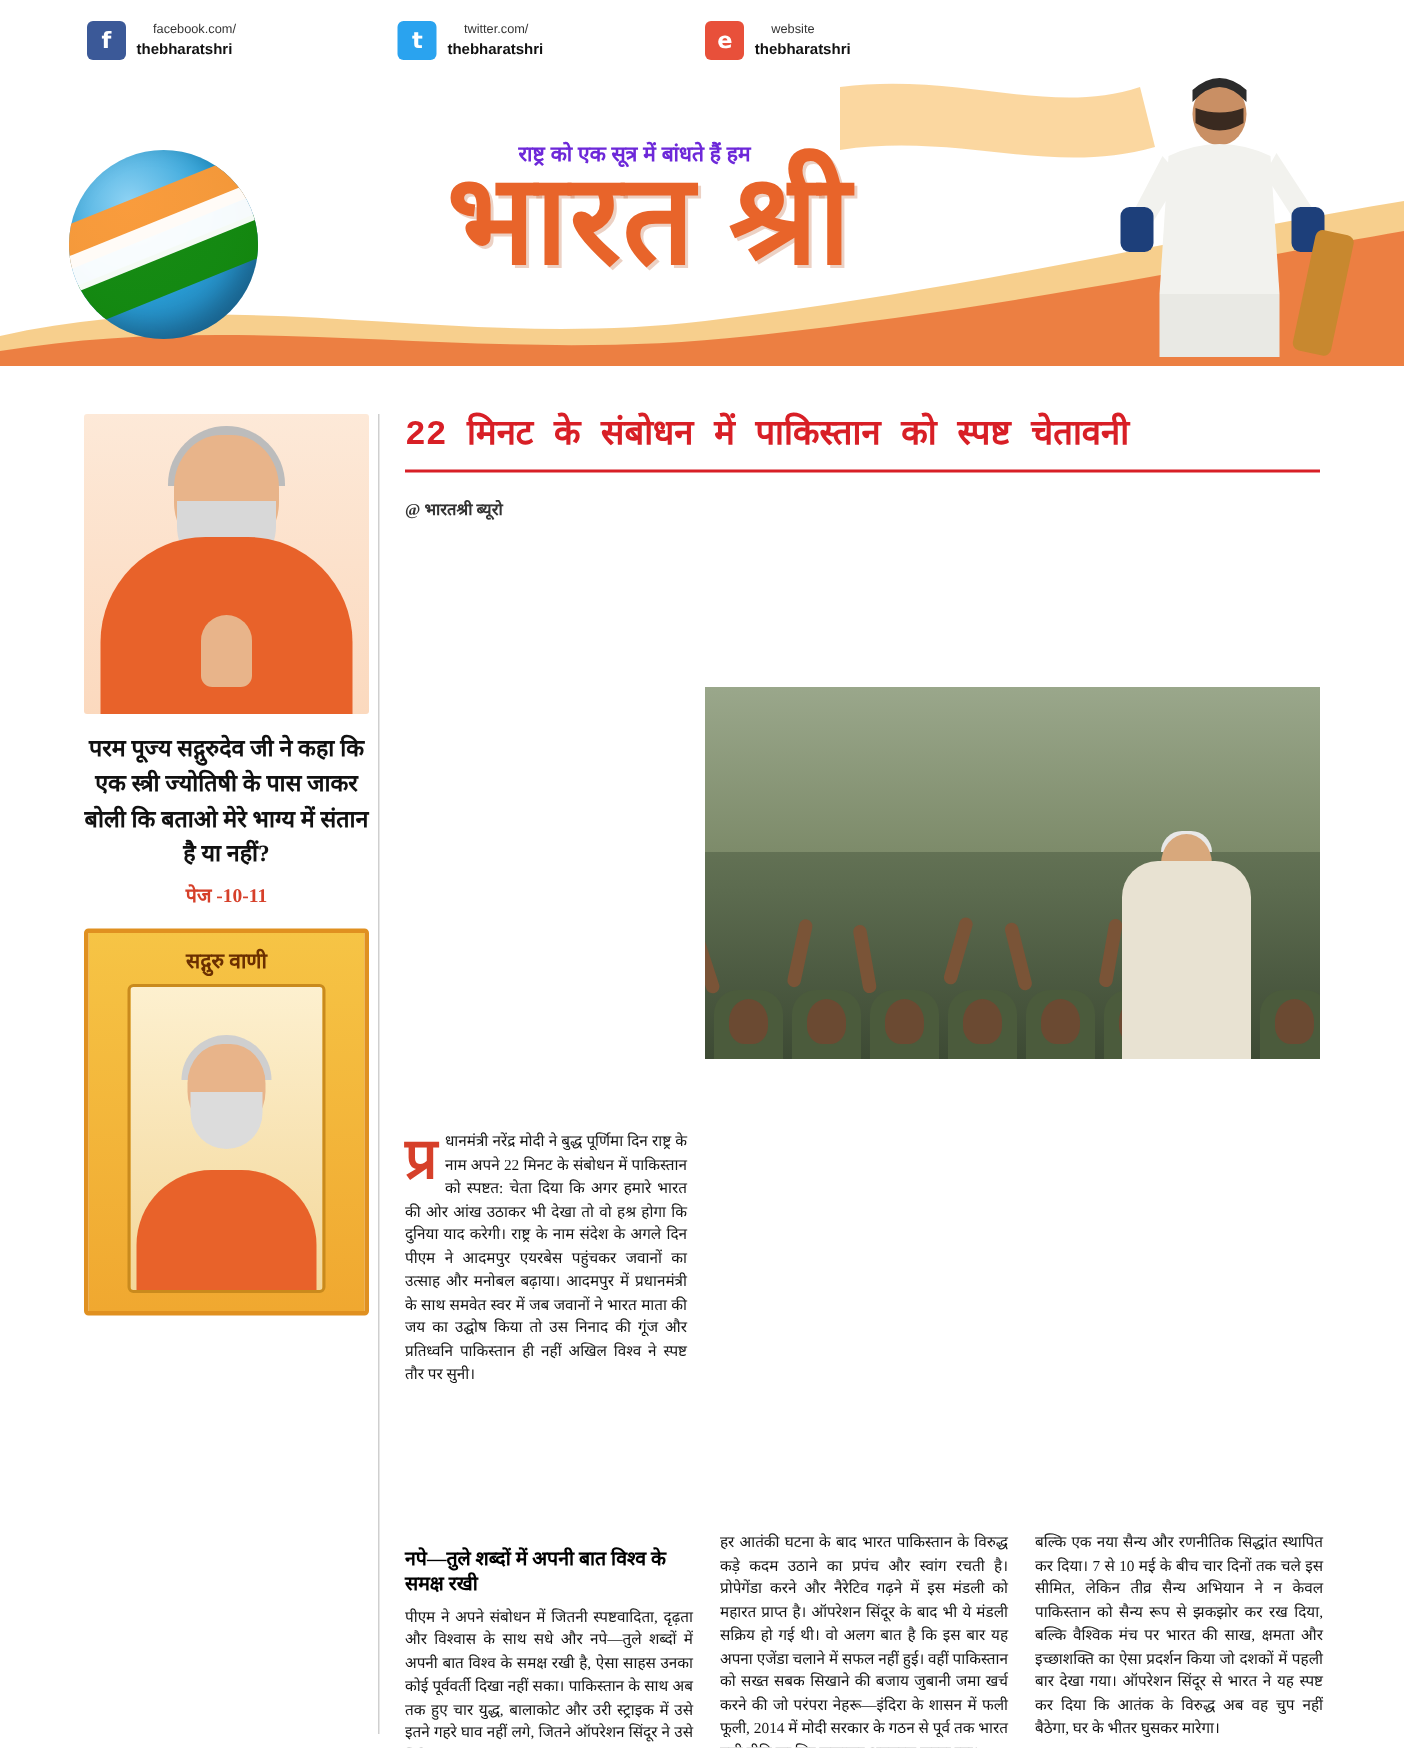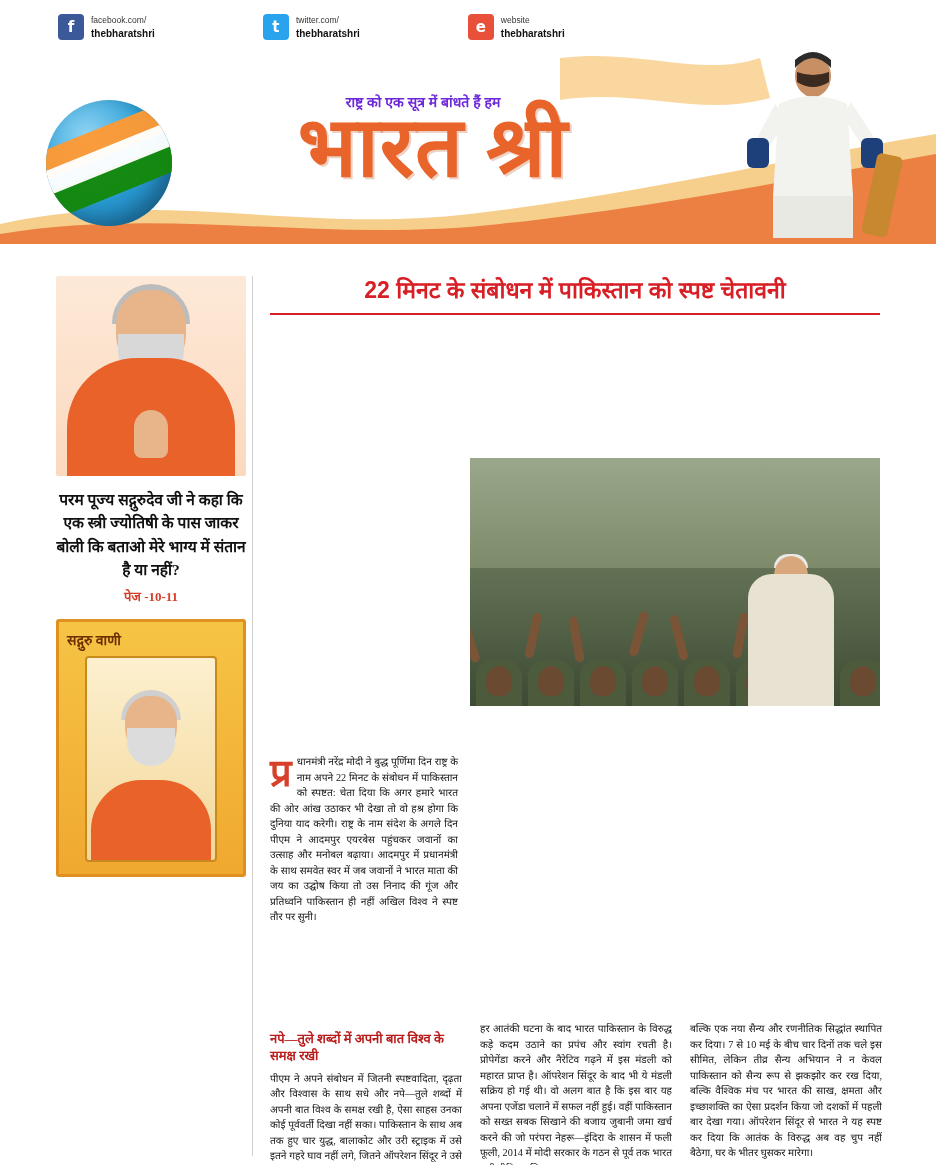--- a/index.html
+++ b/index.html
@@ -25,21 +25,21 @@
   .social-icon {
     width: 26px; height: 26px; border-radius: 50%;
     display: flex; align-items: center; justify-content: center;
     color: #fff; font-size: 15px; font-weight: bold; margin-right: 7px;
     font-family: "DejaVu Sans", sans-serif;
   }
   .si-fb { background: #3b5998; border-radius: 4px; }
   .si-tw { background: #2aa3ef; border-radius: 4px; }
   .si-web { background: #e8503a; border-radius: 4px; }
   .social-text { font-size: 9.5px; line-height: 1.35; color: #1a1a1a; }
-  .social-text .top { font-size: 8.5px; color: #333; }
+  .social-text .top { font-size: 8.5px; color: #333; margin-left: 11px; }
   .social-text .bottom { font-weight: bold; font-size: 10px; color: #111; }
 
   
   .masthead {
     position: absolute; top: 38px; left: 0; width: 936px; height: 206px;
     overflow: hidden;
   }
   .mast-swoosh {
     position: absolute; left: 0; top: 0; width: 936px; height: 206px;
   }
@@ -144,21 +144,21 @@
   }
 
   
   .vani-poster {
     margin-top: 14px; width: 190px; height: 258px;
     background: linear-gradient(180deg,#f6c445 0%, #f0a830 100%);
     border: 3px solid #e09020; border-radius: 3px;
     position: relative; padding: 8px;
   }
   .vani-title {
-    text-align: left; font-size: 14px; font-weight: bold; color: #6b2f00;
+    text-align: center; font-size: 14px; font-weight: bold; color: #6b2f00;
     font-family: "Liberation Serif", serif; margin-bottom: 6px;
   }
   .vani-inner {
     position: absolute; left: 26px; right: 26px; top: 34px; bottom: 12px;
     background: linear-gradient(180deg,#fdf0cf,#f3d79a);
     border: 2px solid #c98a1d; border-radius: 4px;
     overflow: hidden;
   }
   .vani-saint-head {
     position: absolute; left: 50%; top: 38px; transform: translateX(-50%);
@@ -181,22 +181,22 @@
     margin-top: 12px; font-size: 11px; line-height: 1.55; color: #111;
     padding-bottom: 9px; border-bottom: 1px solid #d2d2d2;
     font-family: "Liberation Serif", serif;
   }
   .quote-block.last { border-bottom: none; }
 
   
   .main-col { position: absolute; left: 270px; top: 0; width: 610px; }
   .kicker {
     color: #d81f26; font-size: 23px; font-weight: bold; line-height: 1.25;
-    font-family: Liberation Sans, sans-serif;
-    border-bottom: 2.5px solid #d81f26; padding-bottom: 8px; text-align: center;
+    font-family: Liberation Mono, monospace;
+    border-bottom: 2.5px solid #d81f26; padding-bottom: 8px; text-align: left;
   }
   .headline {
     margin-top: 12px; font-size: 35px; font-weight: bold; line-height: 1.3;
     color: #111; font-family: "Liberation Serif", serif; text-align: center;
   }
   .byline {
     margin-top: 16px; font-size: 11px; color: #333; font-weight: bold;
     font-family: "Liberation Serif", serif;
   }
 
@@ -243,21 +243,21 @@
     position: absolute; top: 458px; left: 270px; width: 612px;
     display: flex; gap: 18px;
   }
   .col { width: 192px; }
   .col p {
     margin: 0 0 7px 0; font-size: 10.2px; line-height: 1.52;
     text-align: justify; color: #151515;
     font-family: "Liberation Serif", serif;
   }
   .sub-head {
-    color: #b91c1c; font-weight: bold; font-size: 13px; margin: 10px 0 6px 0;
+    color: #000000; font-weight: bold; font-size: 13px; margin: 10px 0 6px 0;
     font-family: "Liberation Serif", serif; line-height: 1.3;
   }
   .dropcap-p { position: relative; }
   .dropcap {
     float: left; font-size: 38px; line-height: 0.86; font-weight: bold;
     color: #d6402a; margin: 3px 5px 0 0; font-family: "Liberation Serif", serif;
   }
   
   .intro-col {
     position: absolute; top: 478px; left: 270px; width: 188px;
@@ -345,20 +345,21 @@
           <div class="vani-saint-head"></div>
           <div class="vani-saint-beard"></div>
           <div class="vani-saint-body"></div>
         </div>
       </div>
 
     </div>
 
     <div class="main-col">
       <div class="kicker">22 मिनट के संबोधन में पाकिस्तान को स्पष्ट चेतावनी</div>
+      <div class="byline">@ भारतश्री ब्यूरो</div>
     </div>
 
     <div class="news-photo">
       <div class="photo-sky"></div>
       <div class="crowd-row">
         <div class="body" style="left:6px"></div>
           <div class="head" style="left:16px"></div>
           <div class="hand" style="left:2px;bottom:44px;transform:rotate(-18deg)"></div>
         <div class="body" style="left:58px"></div>
           <div class="head" style="left:68px"></div>

